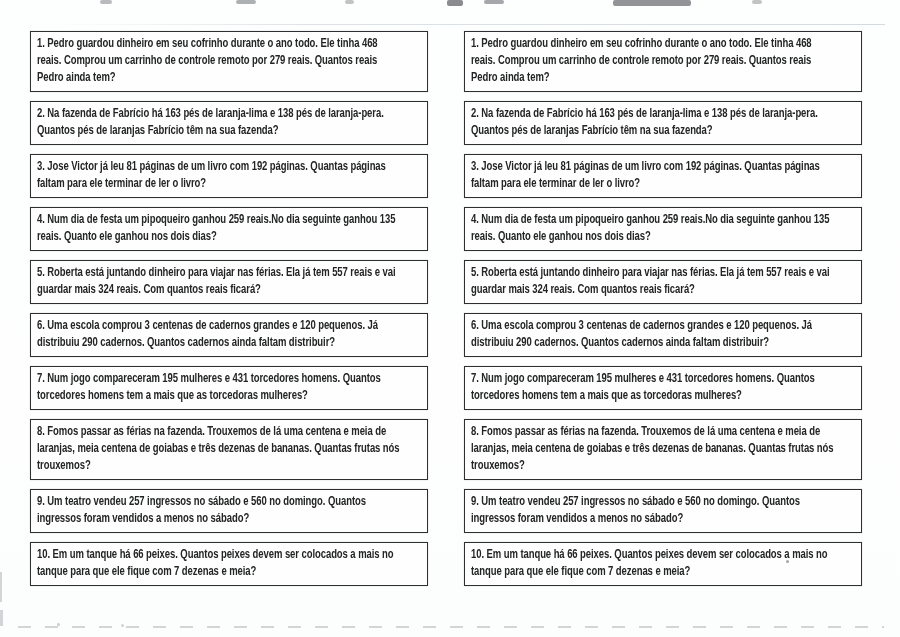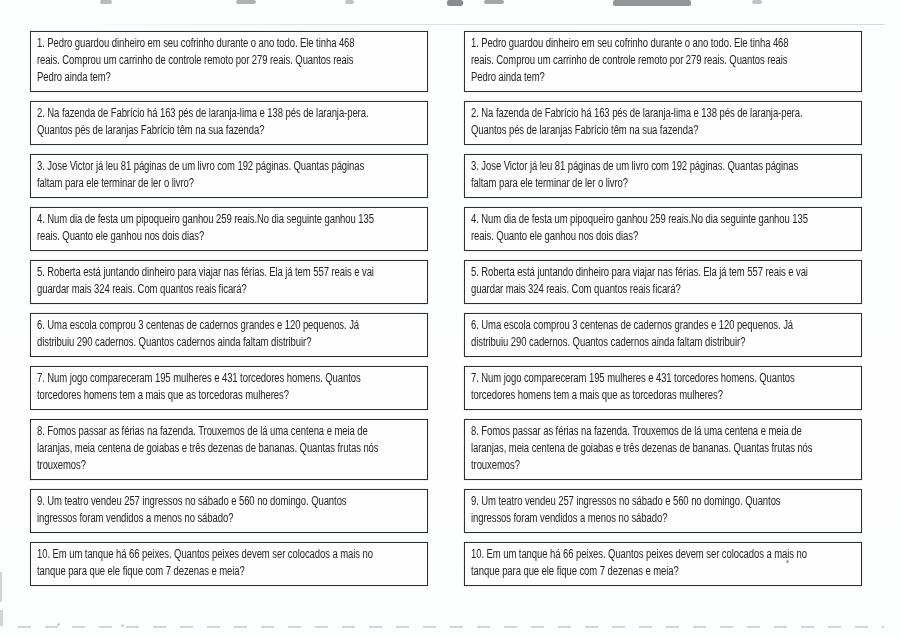--- a/index.html
+++ b/index.html
@@ -8,20 +8,21 @@
   body {
     width: 900px; height: 637px;
     background: #fdfdfd;
     font-family: "Liberation Sans", sans-serif;
     position: relative;
     overflow: hidden;
   }
   .sheet {
     position: absolute; inset: 0;
     background: linear-gradient(180deg, #fdfefe 0%, #fefefe 60%, #fcfdfd 100%);
+    font-weight: bold;
   }
   .cols {
     position: absolute;
     top: 31px; left: 30px;
     display: flex;
     gap: 36px;
   }
   .col {
     display: flex;
     flex-direction: column;

